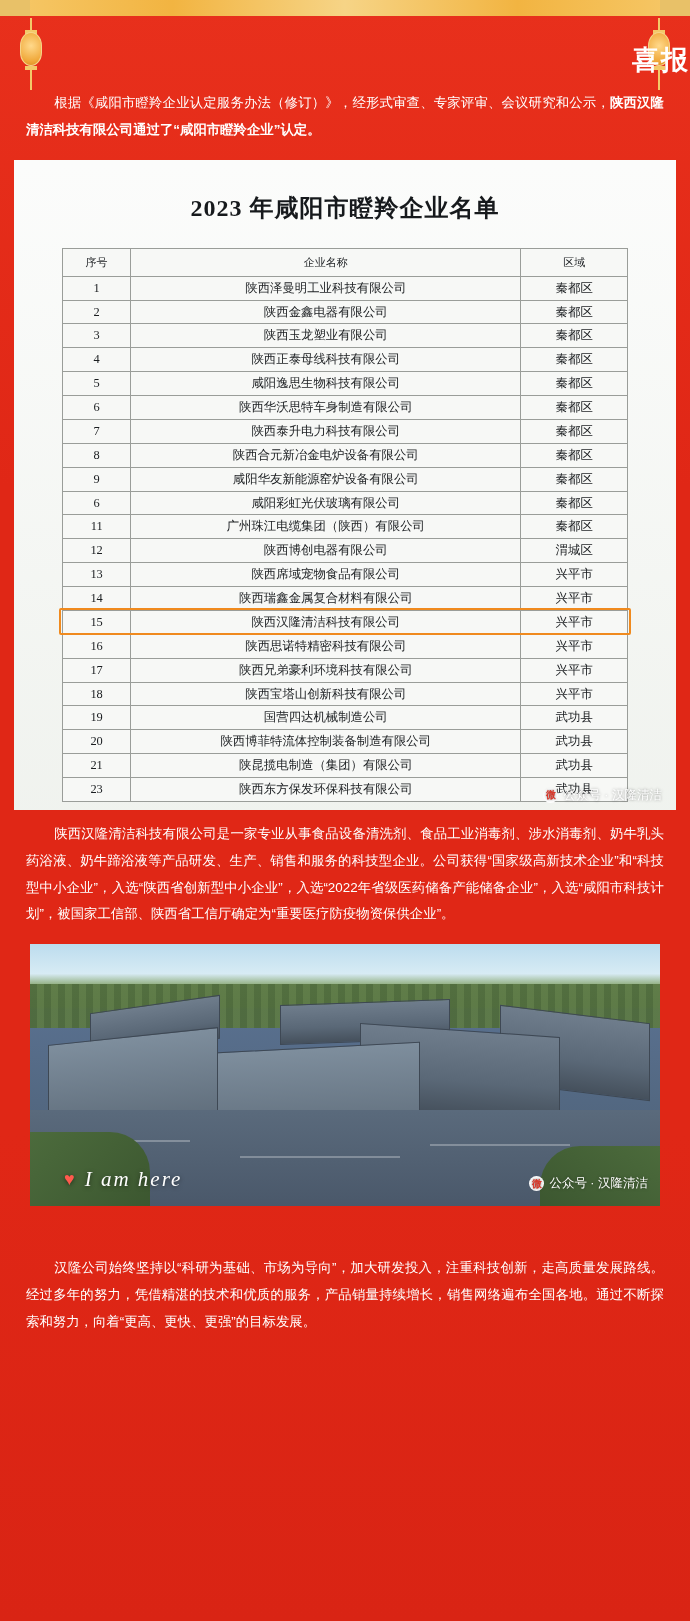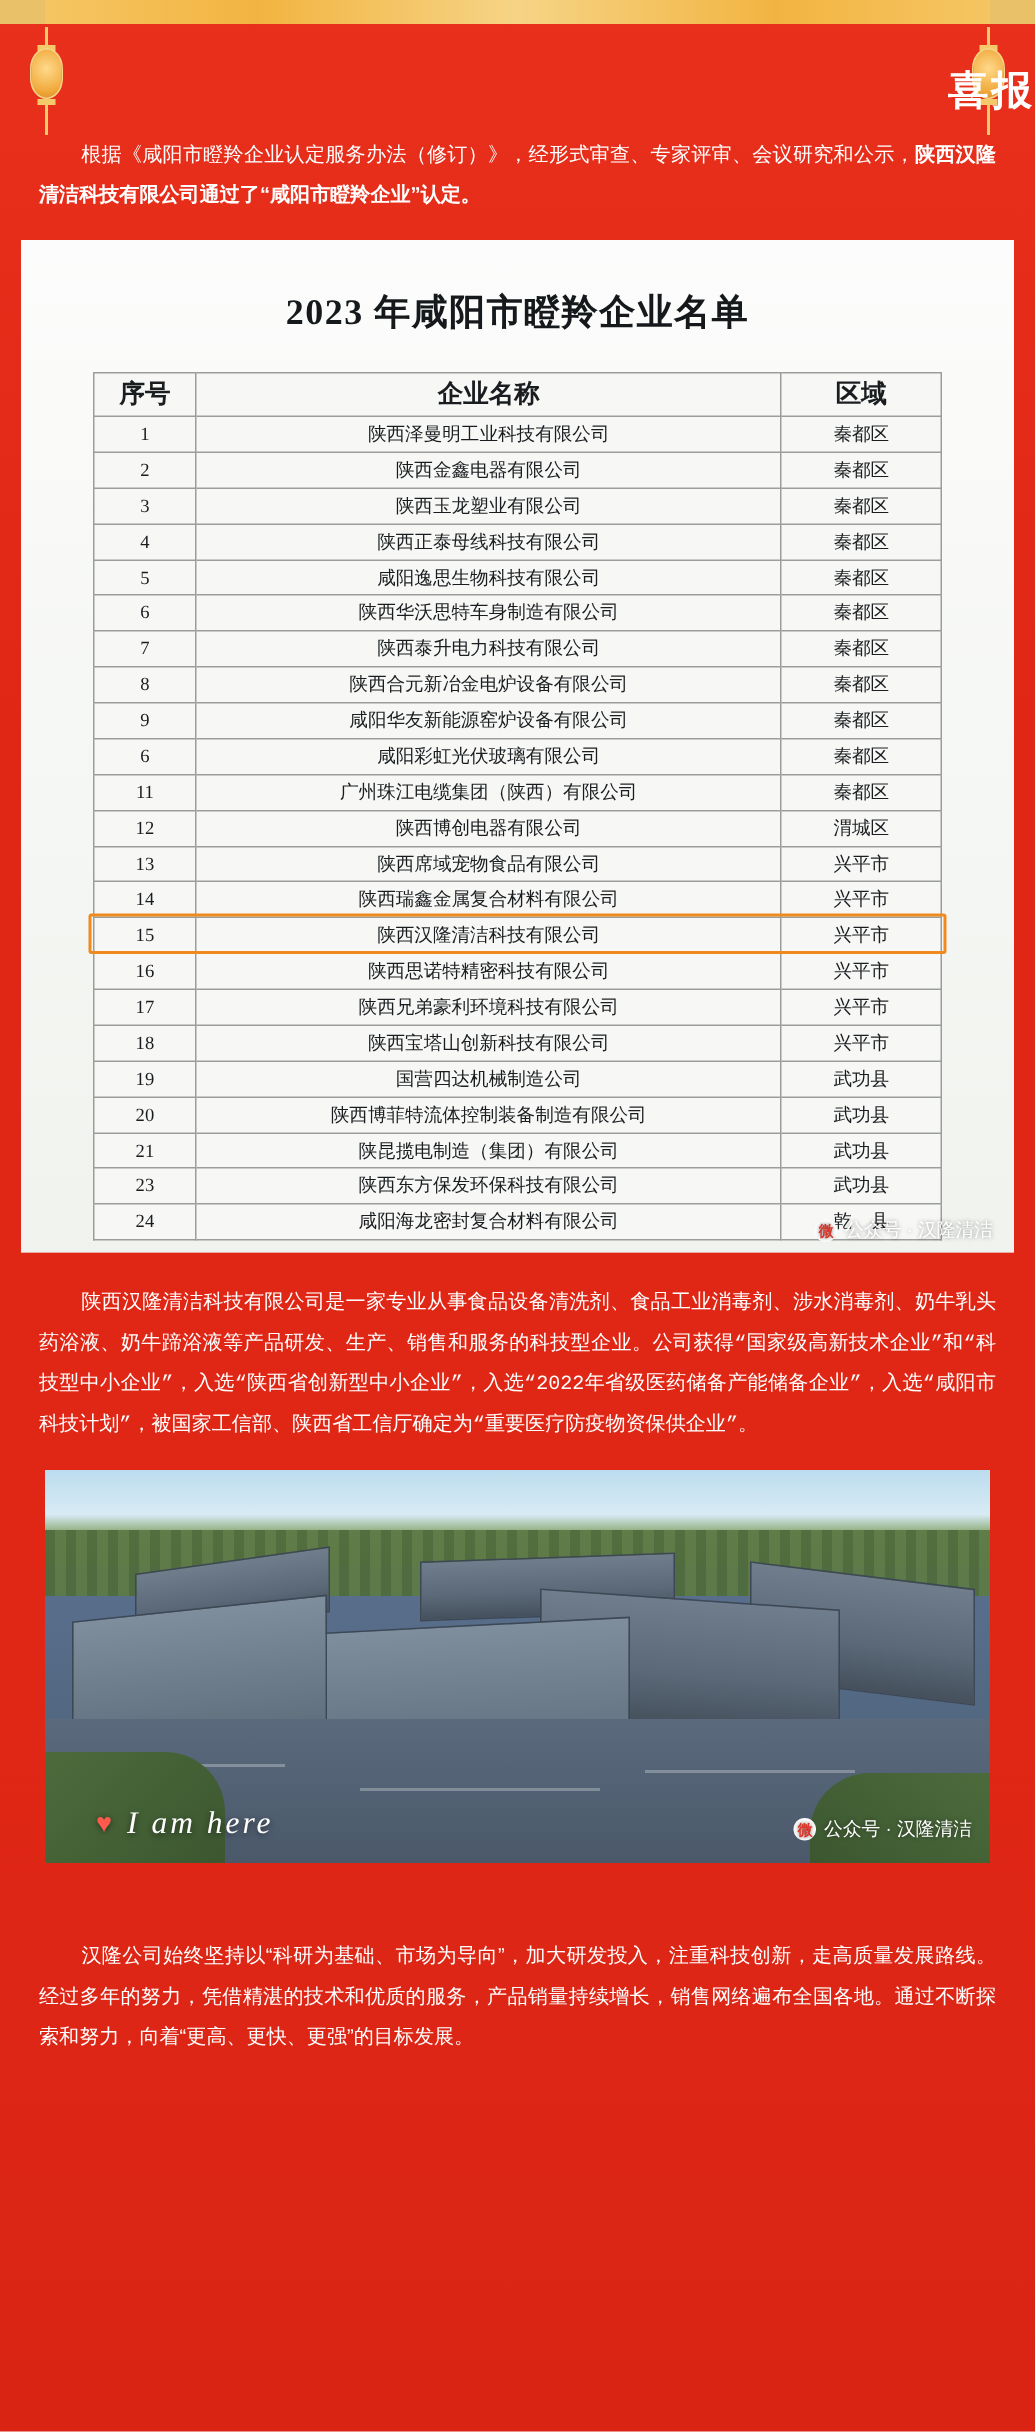--- a/index.html
+++ b/index.html
@@ -115,22 +115,22 @@
   table.roster th, table.roster td {
     border: 1px solid #9a9d99;
     font-size: 12.4px;
     color:#1a1d20;
     text-align:center;
     padding: 4px 2px;
     height: 22px;
     line-height: 1.2;
   }
   table.roster th {
-    font-weight: bold;
-    font-size: 17px;
+    font-weight: normal;
+    font-size: 11px;
     height: 28px;
   }
   table.roster col.c1 { width: 64px; }
   table.roster col.c2 { width: 366px; }
   table.roster col.c3 { width: 100px; }
   tr.highlight td {
     position: relative;
   }
   .hl-box {
     position:absolute;
@@ -160,23 +160,22 @@
     color:#d9372a;
     font-size:10px;
     display:flex;align-items:center;justify-content:center;
     font-weight:bold;
   }
 
   .body-para {
     color:#ffffff;
     font-size: 13.4px;
     line-height: 2.0;
-    padding: 22px 26px 10px 26px;
+    padding: 11px 26px 10px 26px;
     text-align: justify;
-    font-family: Liberation Mono, monospace;
   }
   .body-para .indent { display:inline-block; width: 28px; }
 
   
   .photo-wrap {
     position:relative;
     margin: 6px 30px 0 30px;
     height: 262px;
     overflow:hidden;
   }
@@ -402,25 +401,20 @@
           </tr>
           <tr>
             <td>21</td>
             <td>陕昆揽电制造（集团）有限公司</td>
             <td>武功县</td>
           </tr>
           <tr>
             <td>23</td>
             <td>陕西东方保发环保科技有限公司</td>
             <td>武功县</td>
-          </tr>
-          <tr>
-            <td>24</td>
-            <td>咸阳海龙密封复合材料有限公司</td>
-            <td>乾　县</td>
           </tr>
         </tbody>
     </table>
     <div class="wm">
       <span class="wm-badge">微</span>
       <span>公众号 · 汉隆清洁</span>
     </div>
   </div>
 
   <div class="body-para">

